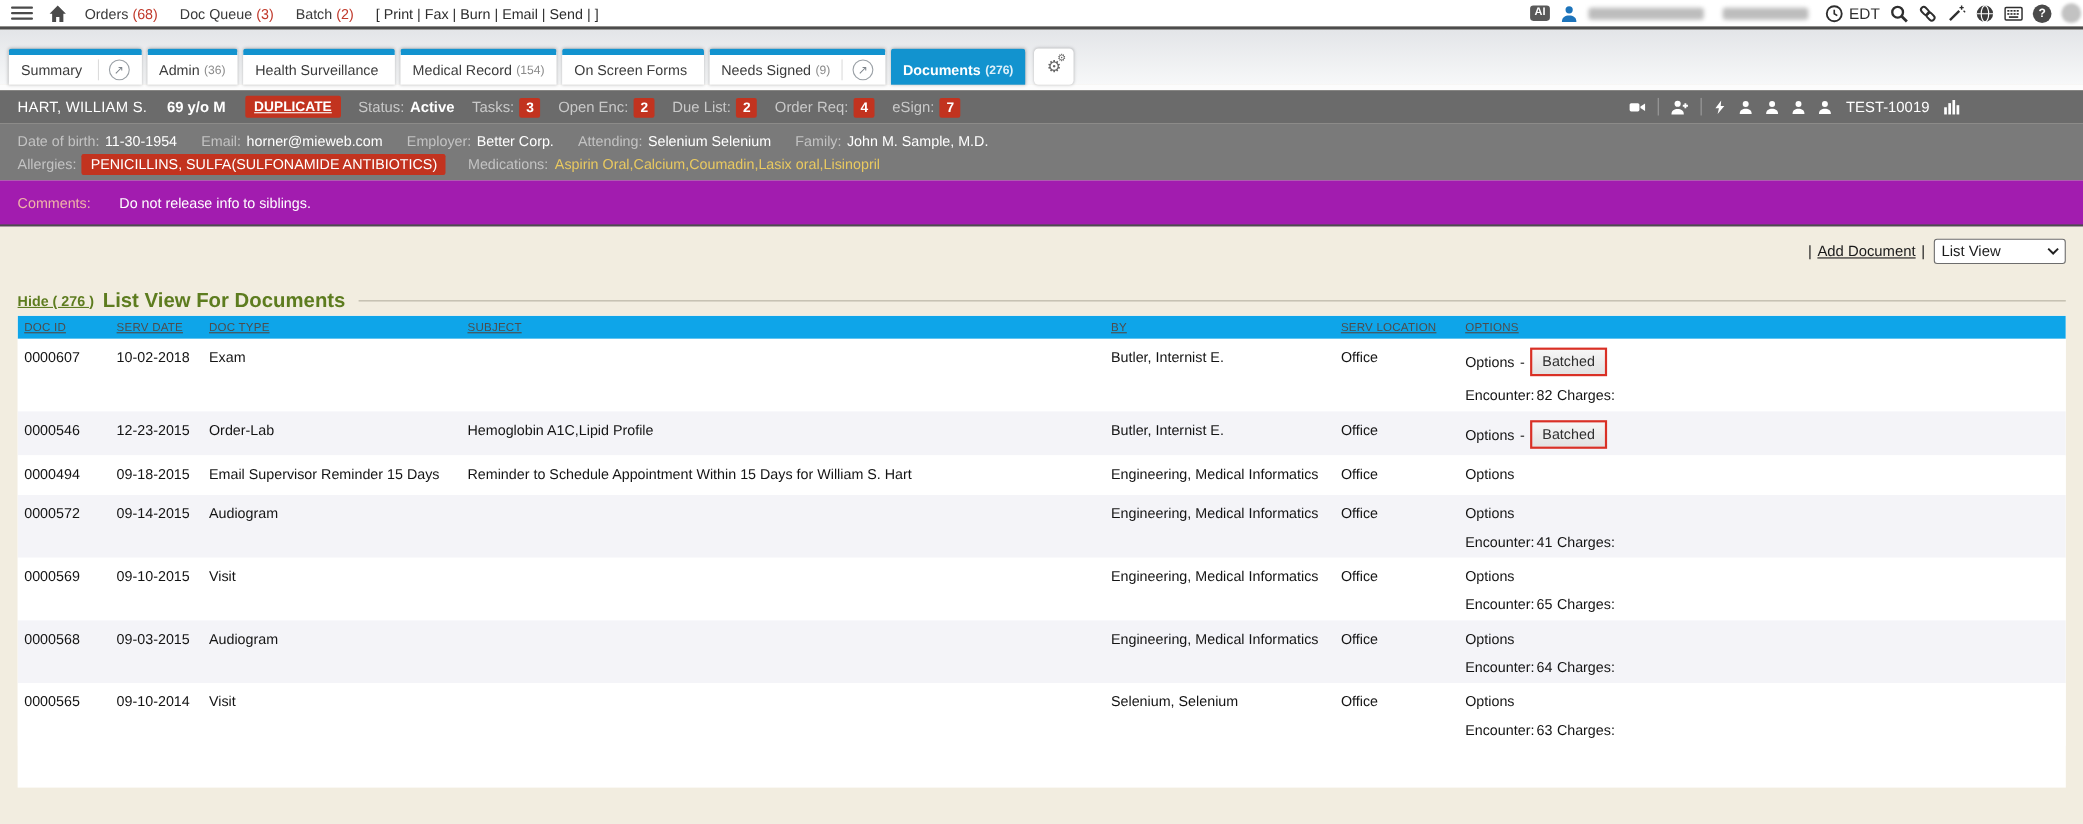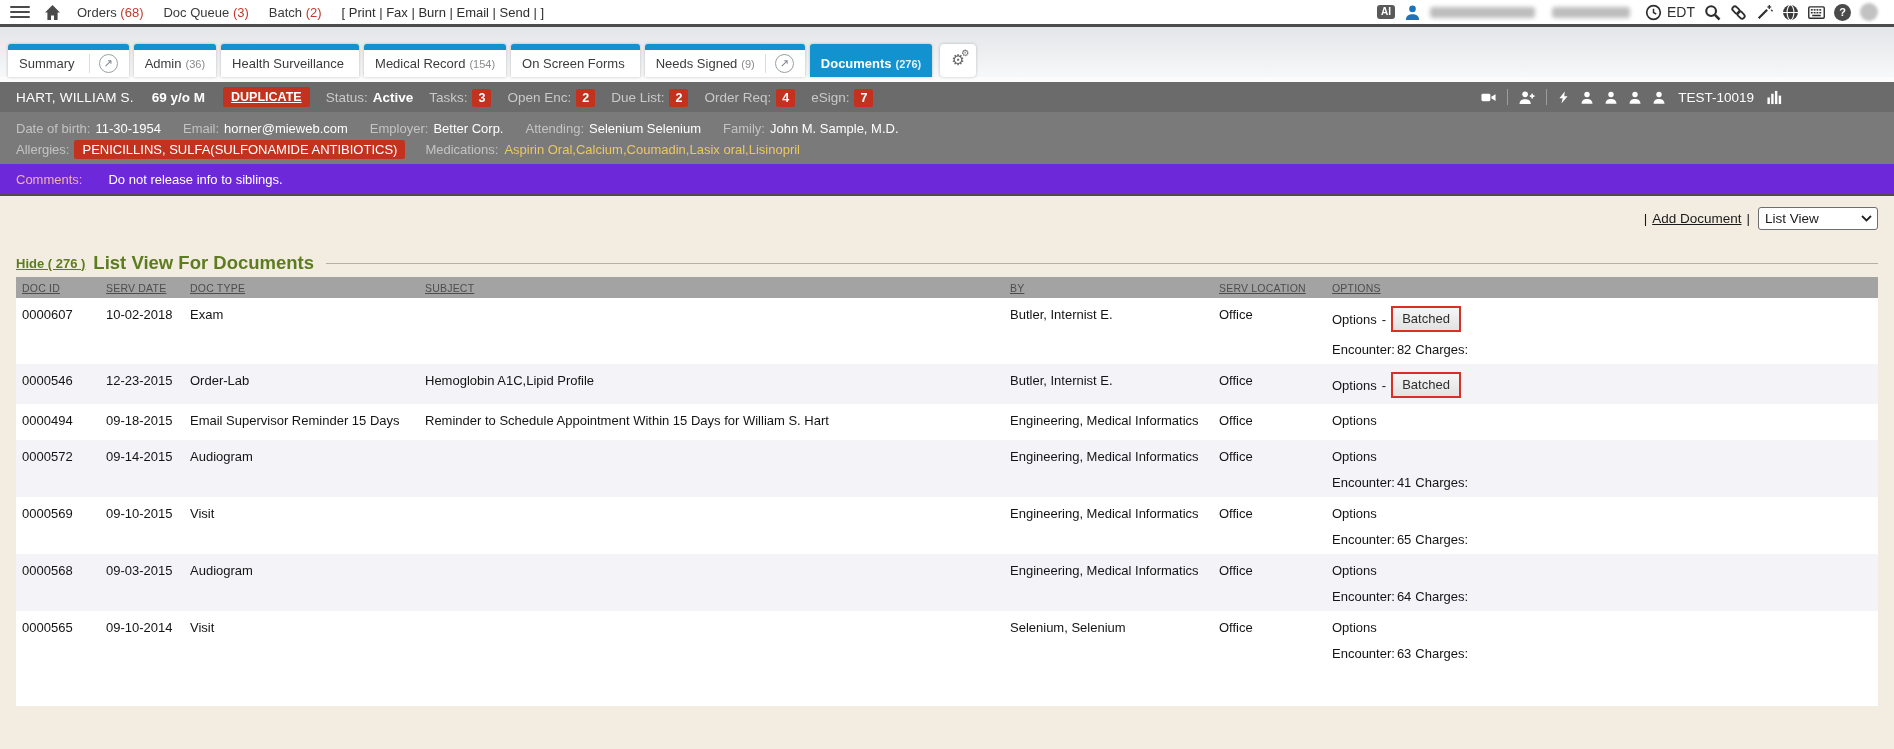--- a/index.html
+++ b/index.html
@@ -1,21 +1,21 @@
 <!DOCTYPE html>
 <html><head>
 <meta charset="utf-8">
 <style>
   * { box-sizing: border-box; }
   html,body { margin:0; padding:0; width:1894px; height:749px; overflow:hidden;
     font-family:"Liberation Sans", sans-serif; background:#f2ede0; }
 
   
   .topbar { height:24px; background:#fff; display:flex; align-items:center;
-    padding:0 16px 0 10px; font-size:13px; color:#3a3a3a; }
+    padding:0 2px 0 10px; font-size:13px; color:#3a3a3a; }
   .dark-sep { height:3px; background:#4c4c4c; }
   .hamburger { width:20px; height:13px; display:inline-block; position:relative; margin-right:14px; cursor:pointer;}
   .hamburger i { position:absolute; left:0; right:0; height:2.6px; background:#4a4a4a; border-radius:1px;}
   .hamburger i:nth-child(1){top:0}.hamburger i:nth-child(2){top:5px}.hamburger i:nth-child(3){top:10px}
   .tb-ic { width:17px; height:17px; display:inline-block; vertical-align:middle; }
   .topbar .home { margin-right:16px; }
   .menu-item { margin-right:20px; white-space:nowrap; cursor:pointer;}
   .menu-item .count { color:#c0392b; }
   .bracket-group { white-space:nowrap; color:#2e2e2e; }
   .tb-action { cursor:pointer; }
@@ -73,21 +73,21 @@
   .pd-item { margin-right:22px; }
   .pd-label { color:#c3c3c3; margin-right:5px; }
   .pd-value { color:#fff; }
   .allergy-badge { background:#c2331f; color:#fff; padding:2px 8px; border-radius:2px;
     margin-right:20px; cursor:pointer; }
   .meds-label { color:#c3c3c3; margin-right:6px; }
   .med { color:#e9c960; cursor:pointer; }
   .med:not(:last-of-type)::after { content:", "; color:#e9c960; }
 
   
-  .commentsbar { height:32px; background:#6d28d9; display:flex; align-items:center;
+  .commentsbar { height:42px; background:#a21caf; display:flex; align-items:center;
     padding:0 16px; font-size:13px; border-bottom:2px solid #4c4c4c;}
   .cm-label { color:#f0b4a8; margin-right:26px; }
   .cm-value { color:#fff; }
 
   
   .content { background:#f2ede0; height:510px; display:flex; flex-direction:column; }
   .toolbar-row { display:flex; justify-content:flex-end; align-items:center;
     padding:11px 16px 8px 16px; font-size:13.5px; color:#1a1a1a; gap:5px;}
   .pipe { color:#1a1a1a; }
   .add-doc { text-decoration:underline; cursor:pointer; }
@@ -95,21 +95,21 @@
     display:flex; align-items:center; padding:0 5px 0 6px; font-size:13.5px; cursor:pointer; margin-left:3px;}
   .view-select .sel-label { flex:1; }
   .list-header { display:flex; align-items:center; margin:14px 16px 3px 16px; gap:8px; }
   .hide-link { color:#5d7c1f; font-weight:bold; font-size:13px; text-decoration:underline; cursor:pointer; white-space:nowrap;}
   .list-title { color:#5d7c1f; font-weight:bold; font-size:18.5px; white-space:nowrap; }
   .title-rule { flex:1; height:1px; background:#b5b0a0; margin-left:4px; }
 
   
   .doc-table { margin:0 16px; background:#fff; flex:1; font-size:13px; color:#141414; overflow:hidden;}
   .thead, .tr { display:grid; grid-template-columns:84px 84px 235px 585px 209px 113px 1fr; }
-  .thead { background:#a3a3a3; }
+  .thead { background:#0ea5e9; }
   .th { padding:5px 6px 4px 6px; font-size:10.5px; color:#4d4d4d; text-decoration:underline;
     letter-spacing:.2px; cursor:pointer; white-space:nowrap;}
   .td { padding:8px 6px 6px 6px; line-height:17px; }
   .tbody .tr:nth-child(odd){ background:#fff; }
   .tbody .tr:nth-child(even){ background:#f4f4f8; }
   .tr { min-height:36px; cursor:default; }
   .opt-line1 { display:flex; align-items:center; gap:5px; }
   .batched-wrap { display:inline-flex; align-items:center; gap:5px; }
   .batched-btn { background:linear-gradient(#f6f6f6,#e2e2e2); border:2px solid #d93025;
     padding:2px 9px 3px 9px; color:#2e2e2e; cursor:pointer; font-size:13px; }

